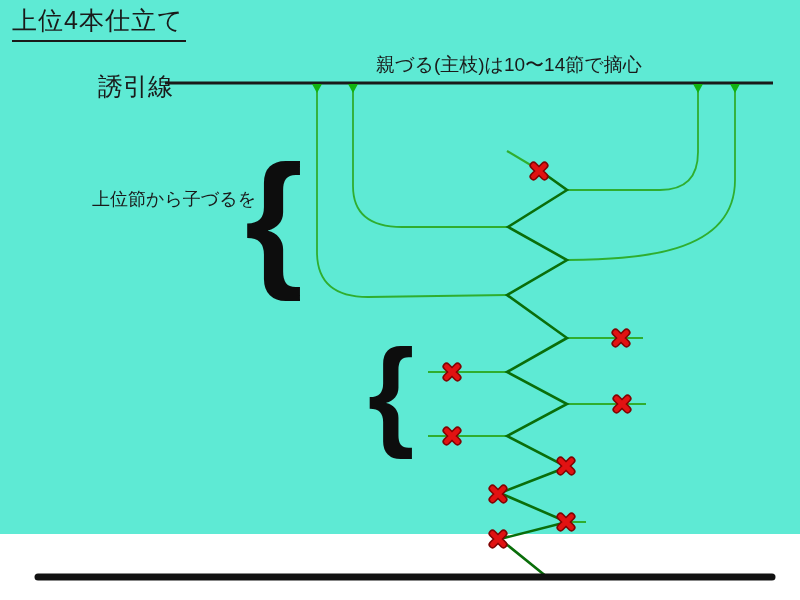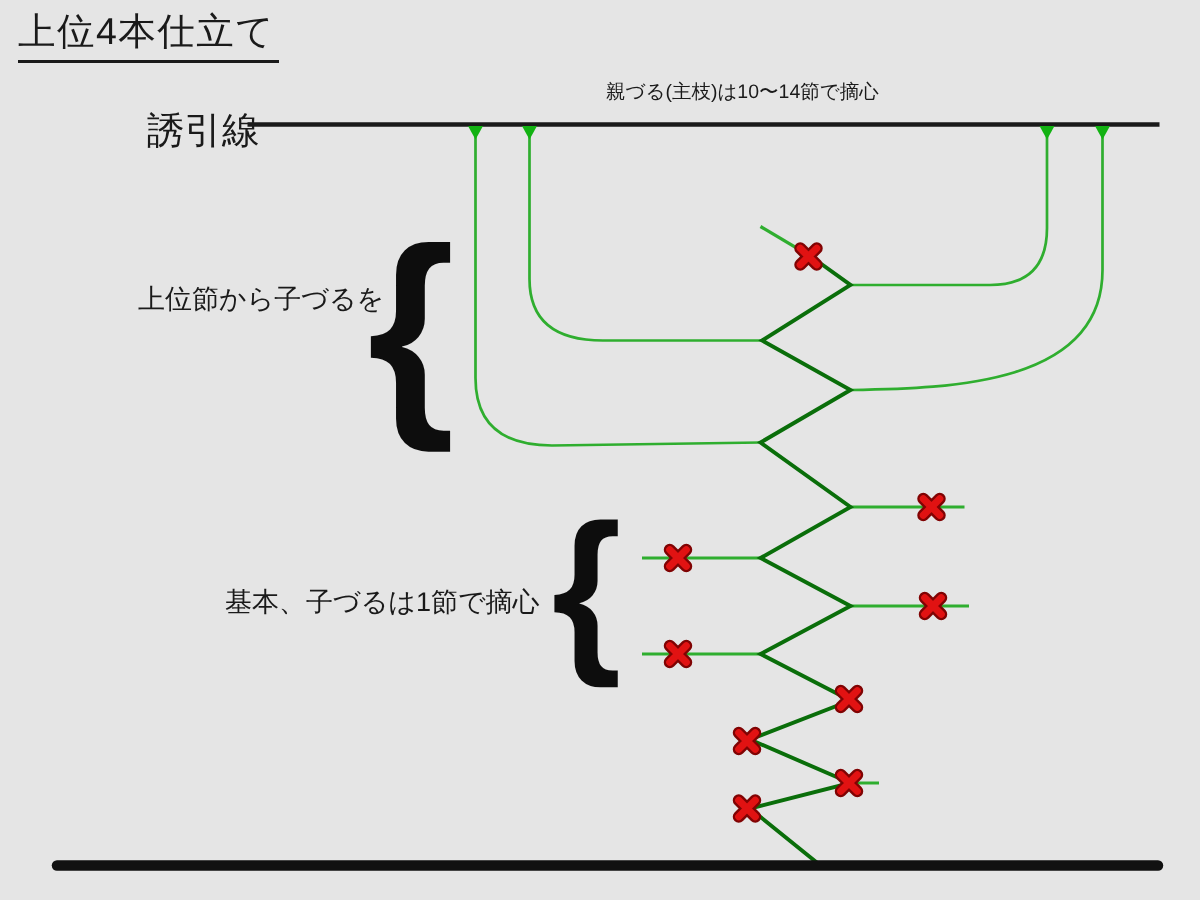--- a/index.html
+++ b/index.html
@@ -1,28 +1,28 @@
 <!DOCTYPE html>
 <html><head>
 <meta charset="utf-8">
 <style>
   html,body{margin:0;padding:0;background:#ffffff;}
   body{width:800px;height:600px;overflow:hidden;}
   .canvas{
-    position:relative;width:800px;height:600px;background:#e5e5e5;
+    position:relative;width:800px;height:534px;background:#5eead4;
     font-family:"Liberation Sans","DejaVu Sans",sans-serif;color:#1a1a1a;
   }
   .canvas svg{position:absolute;left:0;top:0;}
   .label{position:absolute;white-space:nowrap;}
   #title{
     left:12px;top:4px;font-size:25px;font-weight:500;letter-spacing:1px;
     border-bottom:2px solid #1a1a1a;padding:0 2px 3px 0;
   }
   #wire-label{left:98px;top:70px;font-size:25px;}
-  #main-note{left:404px;top:52px;font-size:13px;}
+  #main-note{left:376px;top:52px;font-size:19px;}
   #upper-note{left:92px;top:186px;font-size:18px;line-height:27px;}
   #basic-note{left:150px;top:389px;font-size:18px;}
   .brace{
     position:absolute;display:flex;align-items:center;justify-content:center;
     font-weight:bold;line-height:0.78;color:#0d0d0d;overflow:visible;
   }
   #brace-upper{left:233px;top:136px;width:82px;height:164px;font-size:150px;}
   #brace-lower{left:358px;top:326px;width:66px;height:134px;font-size:120px;}
 </style>
 </head>
@@ -71,19 +71,18 @@
   <div class="label" id="title">上位4本仕立て</div>
 
   <div class="label" id="wire-label">誘引線</div>
 
   <div class="label" id="main-note">親づる(主枝)は10〜14節で摘心</div>
 
   <div class="label" id="upper-note">
     <div>上位節から子づるを</div>
   </div>
 
-  <div class="label" id="basic-note">基本、子づるは1節で摘心</div>
 
   <div class="brace" id="brace-upper">{</div>
 
   <div class="brace" id="brace-lower">{</div>
 
 </div>
 
 </body></html>

